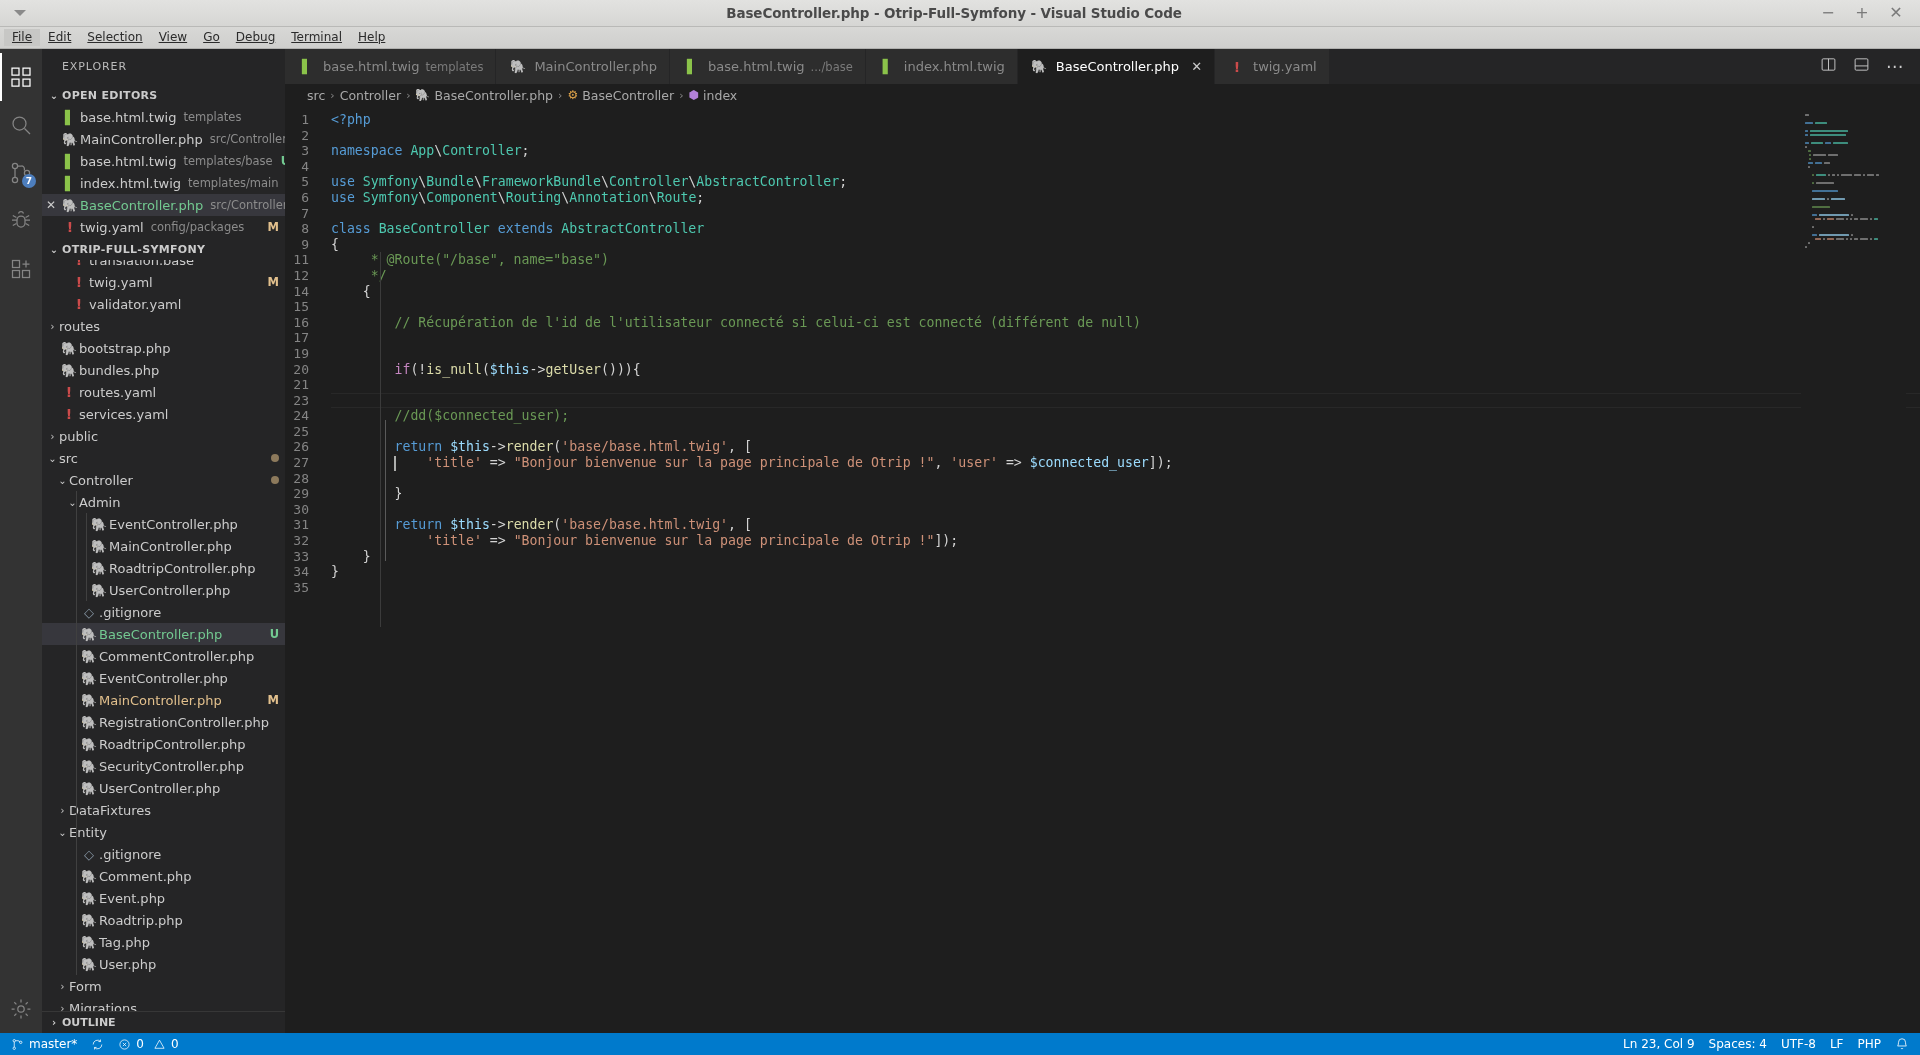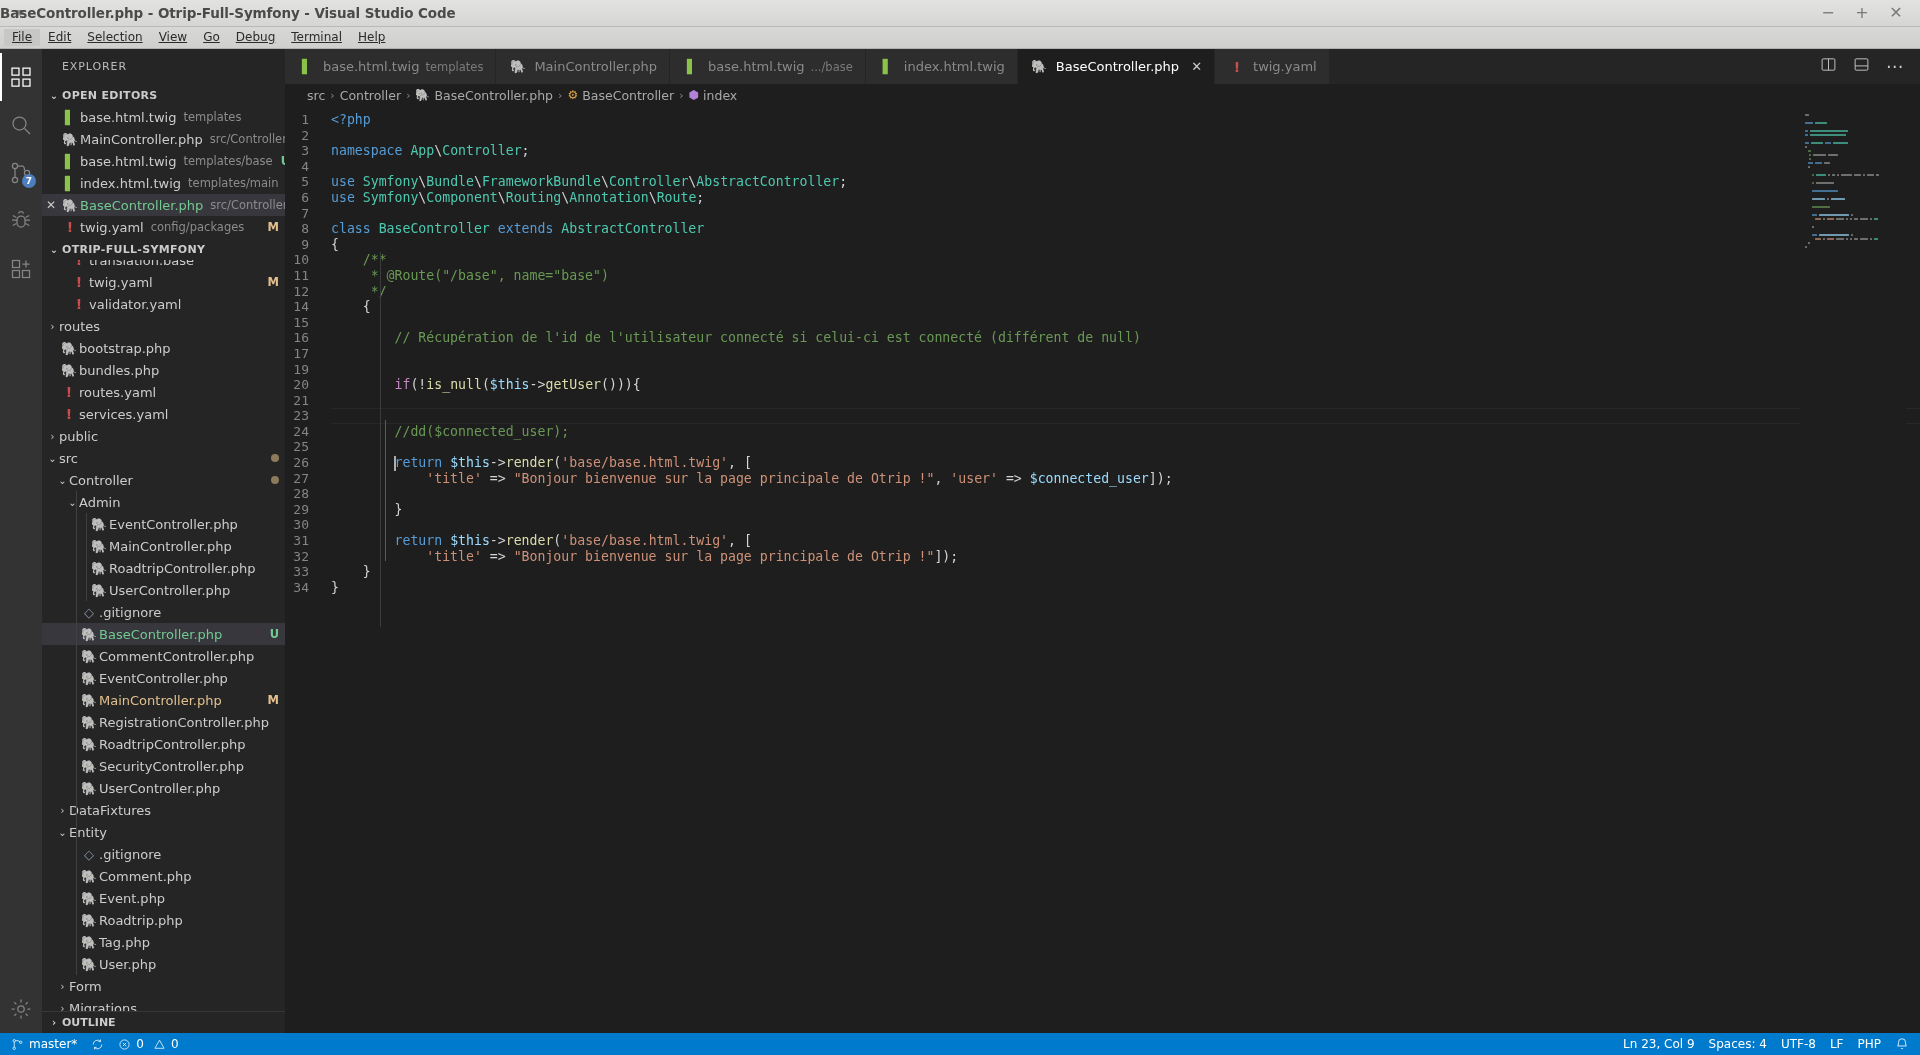--- a/index.html
+++ b/index.html
@@ -16,21 +16,21 @@
   .titlebar {
     height: 27px; flex: 0 0 27px;
     background: linear-gradient(to bottom, #e2e2e0 0%, #d6d6d4 100%);
     border-bottom: 1px solid #b9b9b7;
     display: flex; align-items: center;
     position: relative;
   }
   .tb-left { width: 40px; display:flex; align-items:center; justify-content:center; }
   .tb-caret { width:0;height:0;border-left:6px solid transparent;border-right:6px solid transparent;border-top:6px solid #8a8a8a; }
   .tb-title {
-    position: absolute; left: 0; right: 12px; text-align: left;
+    position: absolute; left: 0; right: 12px; text-align: center;
     font-size: 13.5px; font-weight: bold; color: #4a4a4a;
     letter-spacing: -0.1px; pointer-events: none;
   }
   .tb-right { margin-left: auto; display: flex; align-items: center; gap: 18px; padding-right: 16px; z-index:2; }
   .wbtn { font-size: 16px; color: #7a7a7a; line-height: 1; cursor: default; width:16px; text-align:center; }
 
   
   .menubar {
     height: 22px; flex: 0 0 22px;
     background: linear-gradient(to bottom, #d8d8d6 0%, #cfcfcd 100%);
@@ -643,21 +643,20 @@
         <div class="code" id="code-lines">
             <div class="cline"><span class="lnum">1</span><span class="ctext"><span class="tag">&lt;?php</span></span></div>
             <div class="cline"><span class="lnum">2</span><span class="ctext"></span></div>
             <div class="cline"><span class="lnum">3</span><span class="ctext"><span class="k">namespace</span> <span class="ty">App</span>\<span class="ty">Controller</span>;</span></div>
             <div class="cline"><span class="lnum">4</span><span class="ctext"></span></div>
             <div class="cline"><span class="lnum">5</span><span class="ctext"><span class="k">use</span> <span class="ty">Symfony</span>\<span class="ty">Bundle</span>\<span class="ty">FrameworkBundle</span>\<span class="ty">Controller</span>\<span class="ty">AbstractController</span>;</span></div>
             <div class="cline"><span class="lnum">6</span><span class="ctext"><span class="k">use</span> <span class="ty">Symfony</span>\<span class="ty">Component</span>\<span class="ty">Routing</span>\<span class="ty">Annotation</span>\<span class="ty">Route</span>;</span></div>
             <div class="cline"><span class="lnum">7</span><span class="ctext"></span></div>
             <div class="cline"><span class="lnum">8</span><span class="ctext"><span class="k">class</span> <span class="ty">BaseController</span> <span class="k">extends</span> <span class="ty">AbstractController</span></span></div>
             <div class="cline"><span class="lnum">9</span><span class="ctext">{</span></div>
-            <div class="cline"><span class="lnum">10</span><span class="ctext">    <span class="cm">/**</span></span></div>
             <div class="cline"><span class="lnum">11</span><span class="ctext">     <span class="cm">* @Route("/base", name="base")</span></span></div>
             <div class="cline"><span class="lnum">12</span><span class="ctext">     <span class="cm">*/</span></span></div>
             <div class="cline"><span class="lnum">14</span><span class="ctext">    {</span></div>
             <div class="cline"><span class="lnum">15</span><span class="ctext"></span></div>
             <div class="cline"><span class="lnum">16</span><span class="ctext">        <span class="cm">// Récupération de l'id de l'utilisateur connecté si celui-ci est connecté (différent de null)</span></span></div>
             <div class="cline"><span class="lnum">17</span><span class="ctext"></span></div>
             <div class="cline"><span class="lnum">19</span><span class="ctext"></span></div>
             <div class="cline"><span class="lnum">20</span><span class="ctext">        <span class="kc">if</span>(!<span class="fn">is_null</span>(<span class="va">$this</span>-&gt;<span class="fn">getUser</span>())){</span></div>
             <div class="cline"><span class="lnum">21</span><span class="ctext"></span></div>
             <div class="cline cursorline"><span class="lnum">23</span><span class="ctext"></span></div>
@@ -665,20 +664,21 @@
             <div class="cline"><span class="lnum">25</span><span class="ctext"></span></div>
             <div class="cline"><span class="lnum">26</span><span class="ctext">        <span class="k">return</span> <span class="va">$this</span>-&gt;<span class="fn">render</span>(<span class="st">'base/base.html.twig'</span>, [</span></div>
             <div class="cline"><span class="lnum">27</span><span class="ctext">            <span class="st">'title'</span> =&gt; <span class="st">"Bonjour bienvenue sur la page principale de Otrip !"</span>, <span class="st">'user'</span> =&gt; <span class="va">$connected_user</span>]);</span></div>
             <div class="cline"><span class="lnum">28</span><span class="ctext"></span></div>
             <div class="cline"><span class="lnum">29</span><span class="ctext">        }</span></div>
             <div class="cline"><span class="lnum">30</span><span class="ctext"></span></div>
             <div class="cline"><span class="lnum">31</span><span class="ctext">        <span class="k">return</span> <span class="va">$this</span>-&gt;<span class="fn">render</span>(<span class="st">'base/base.html.twig'</span>, [</span></div>
             <div class="cline"><span class="lnum">32</span><span class="ctext">            <span class="st">'title'</span> =&gt; <span class="st">"Bonjour bienvenue sur la page principale de Otrip !"</span>]);</span></div>
             <div class="cline"><span class="lnum">33</span><span class="ctext">    }</span></div>
             <div class="cline"><span class="lnum">34</span><span class="ctext">}</span></div>
+            <div class="cline"><span class="lnum">35</span><span class="ctext"></span></div>
             <div class="vguide" style="left: 100px; top: 314.4px; height: 140.4px;"></div>
             <div class="vguide" style="left: 95px; top: 146.4px; height: 374.4px; background: rgb(59, 59, 59);"></div>
             <div style="position: absolute; width: 2px; height: 15px; background: rgb(174, 175, 173); left: 109.44px; top: 350.2px;"></div>
           </div>
         <div class="minimap" id="minimap">
             <div class="mm-line" style="padding-left: 4px;">
               <span class="mm-seg" style="background: rgb(155, 155, 155); width: 4.25px;"></span>
             </div>
             <div class="mm-line"></div>
             <div class="mm-line" style="padding-left: 4px;">

